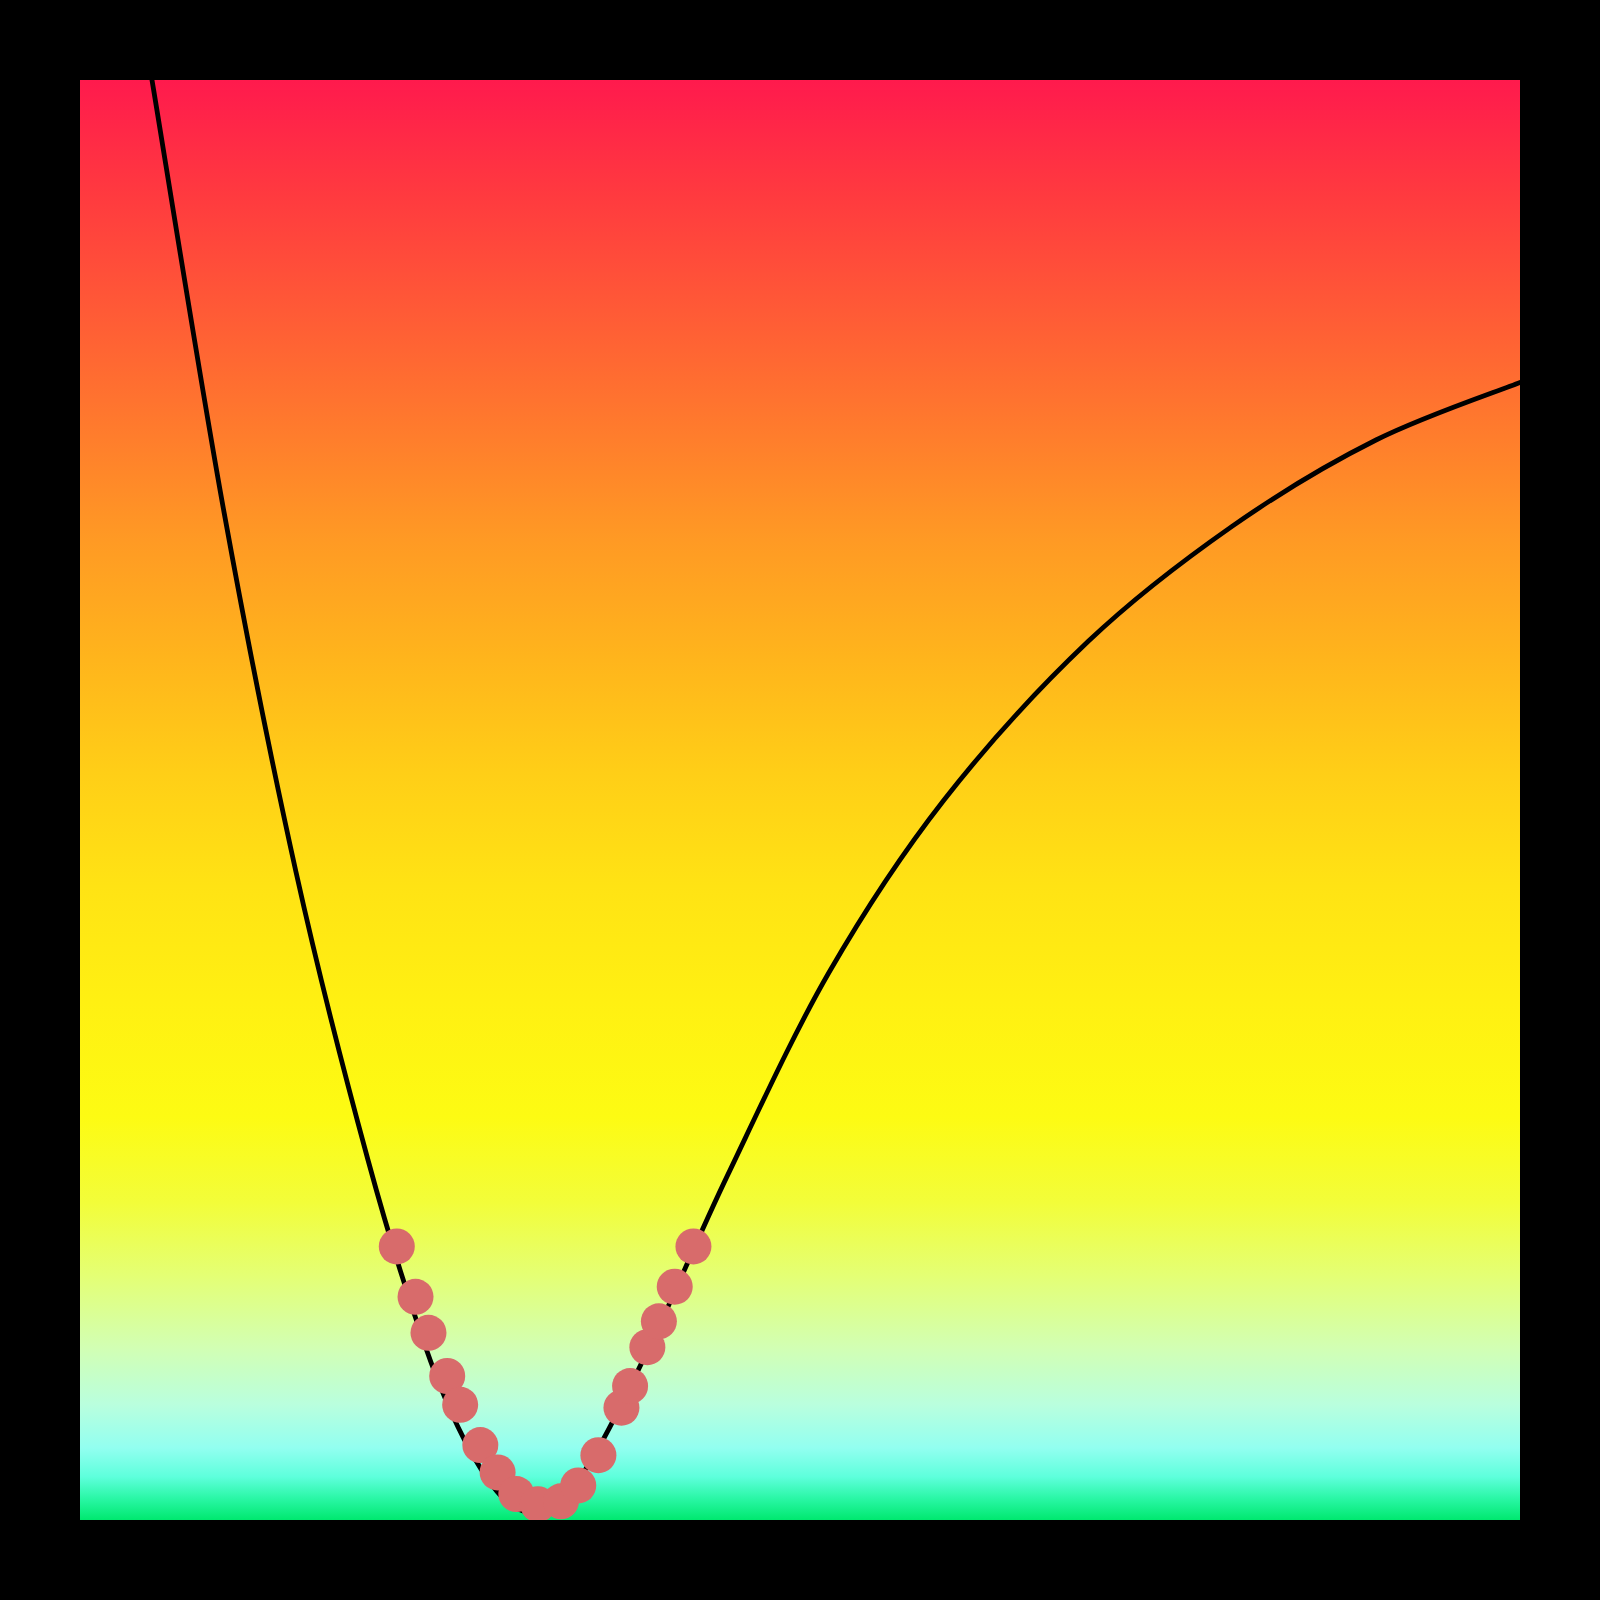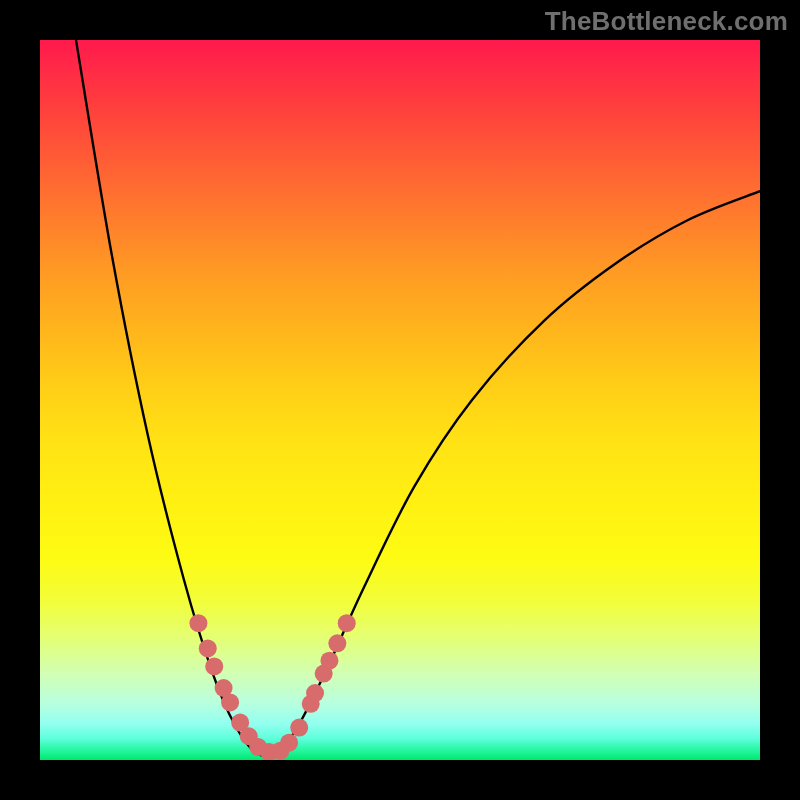--- a/index.html
+++ b/index.html
@@ -69,21 +69,20 @@
   }
   .marker {
     fill: #d86b6b;
     stroke: none;
   }
 </style>
 </head>
 <body>
 
 <div class="frame">
-  <div class="watermark">TheBottleneck.com</div>
   <div class="plot-area">
     <svg class="curve" viewBox="0 0 720 720">
       <path id="curve-path" class="curve-path" d="M 36,0 C 42,36.00000000000001 60,150.00000000000006 72,216.00000000000006 C 84,282.00000000000006 96,342 108,396 C 120,450 133.2,500.4 144,540 C 154.8,579.6 164.39999999999998,609.6 172.79999999999998,633.6 C 181.2,657.6 187.2,670.8 194.4,684 C 201.60000000000002,697.2 208.8,708 216,712.8 C 223.2,717.5999999999999 230.40000000000003,717.5999999999999 237.60000000000002,712.8 C 244.8,708 250.79999999999998,698.4 259.2,684 C 267.59999999999997,669.6 277.2,649.1999999999999 288,626.4 C 298.8,603.6 309.6,577.2 324,547.2 C 338.4,517.2 356.40000000000003,477.59999999999997 374.40000000000003,446.4 C 392.40000000000003,415.2 410.40000000000003,387.6 432,360 C 453.59999999999997,332.4 479.99999999999994,303.6 503.99999999999994,280.8 C 528,258 552,240.00000000000006 576,223.20000000000005 C 600,206.40000000000003 624,192.00000000000003 648,180 C 672,167.99999999999997 708,155.99999999999994 720,151.19999999999993"></path>
       <g id="markers-group">
           <circle cx="158.4" cy="583.2" r="9" class="marker"></circle>
           <circle cx="167.76000000000002" cy="608.4" r="9" class="marker"></circle>
           <circle cx="174.24" cy="626.4" r="9" class="marker"></circle>
           <circle cx="183.6" cy="648" r="9" class="marker"></circle>
           <circle cx="190.08" cy="662.4" r="9" class="marker"></circle>
           <circle cx="200.16000000000003" cy="682.56" r="9" class="marker"></circle>

